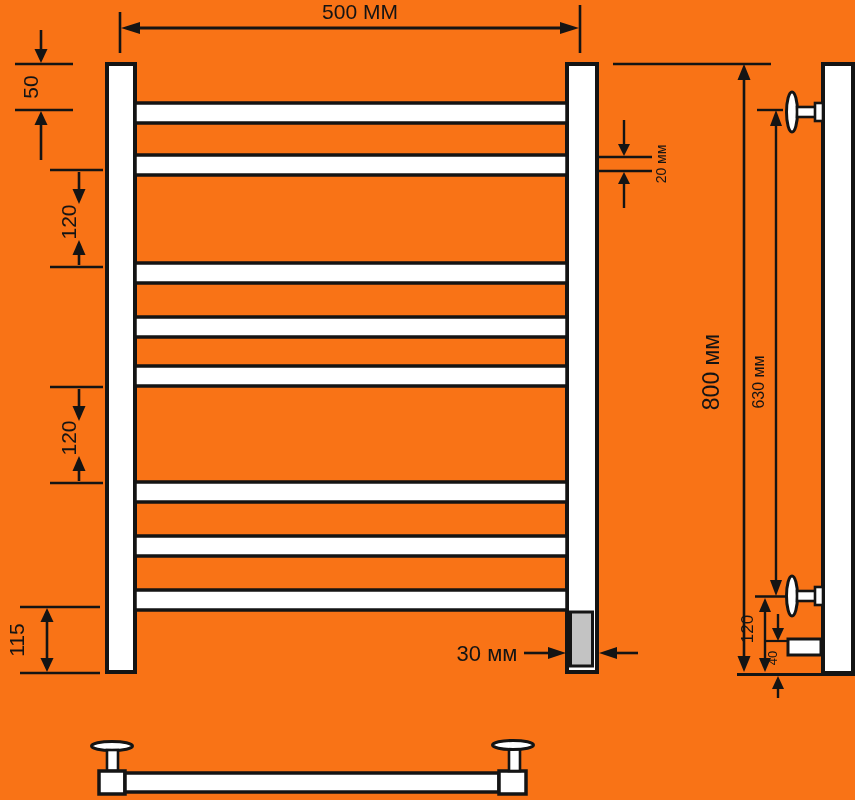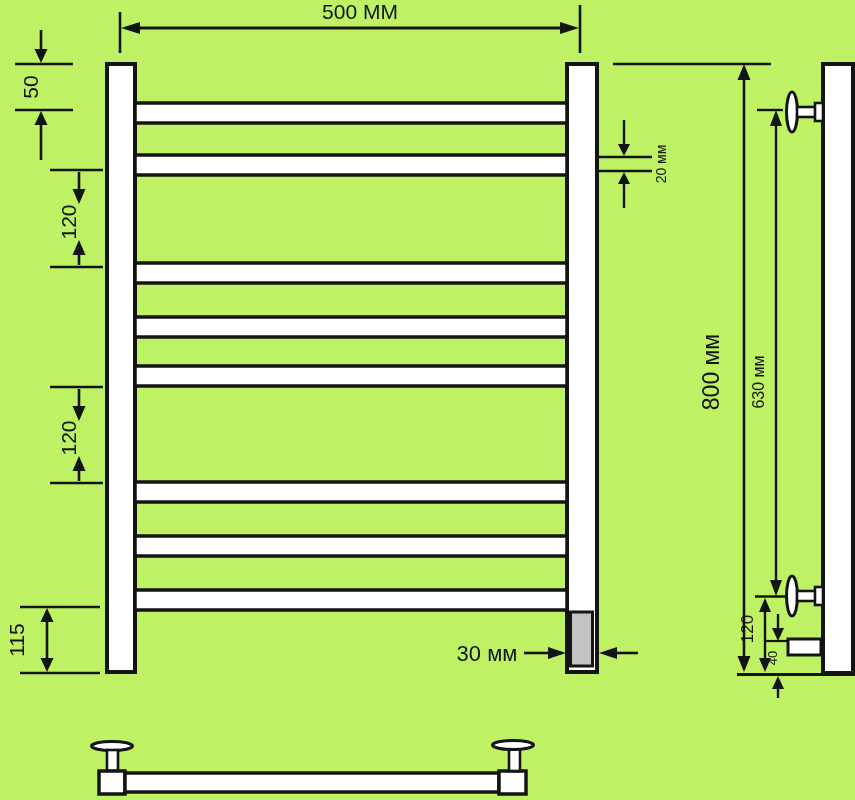--- a/index.html
+++ b/index.html
@@ -1,16 +1,16 @@
 <!DOCTYPE html>
 <html><head>
 <meta charset="utf-8">
 <style>
   html,body{margin:0;padding:0;background:#ffffff;}
-  .stage{position:relative;width:855px;height:800px;background:#bef264;overflow:hidden;
+  .stage{position:relative;width:855px;height:800px;background:#f97316;overflow:hidden;
          font-family:"Liberation Sans", sans-serif;}
   svg{display:block}
   .ln{stroke:#141414;fill:none}
   .outline{stroke:#141414;fill:#ffffff}
   .head{fill:#141414;stroke:none}
   .lbl{fill:#141414;font-family:"Liberation Sans", sans-serif;}
 </style>
 </head>
 <body>
 

